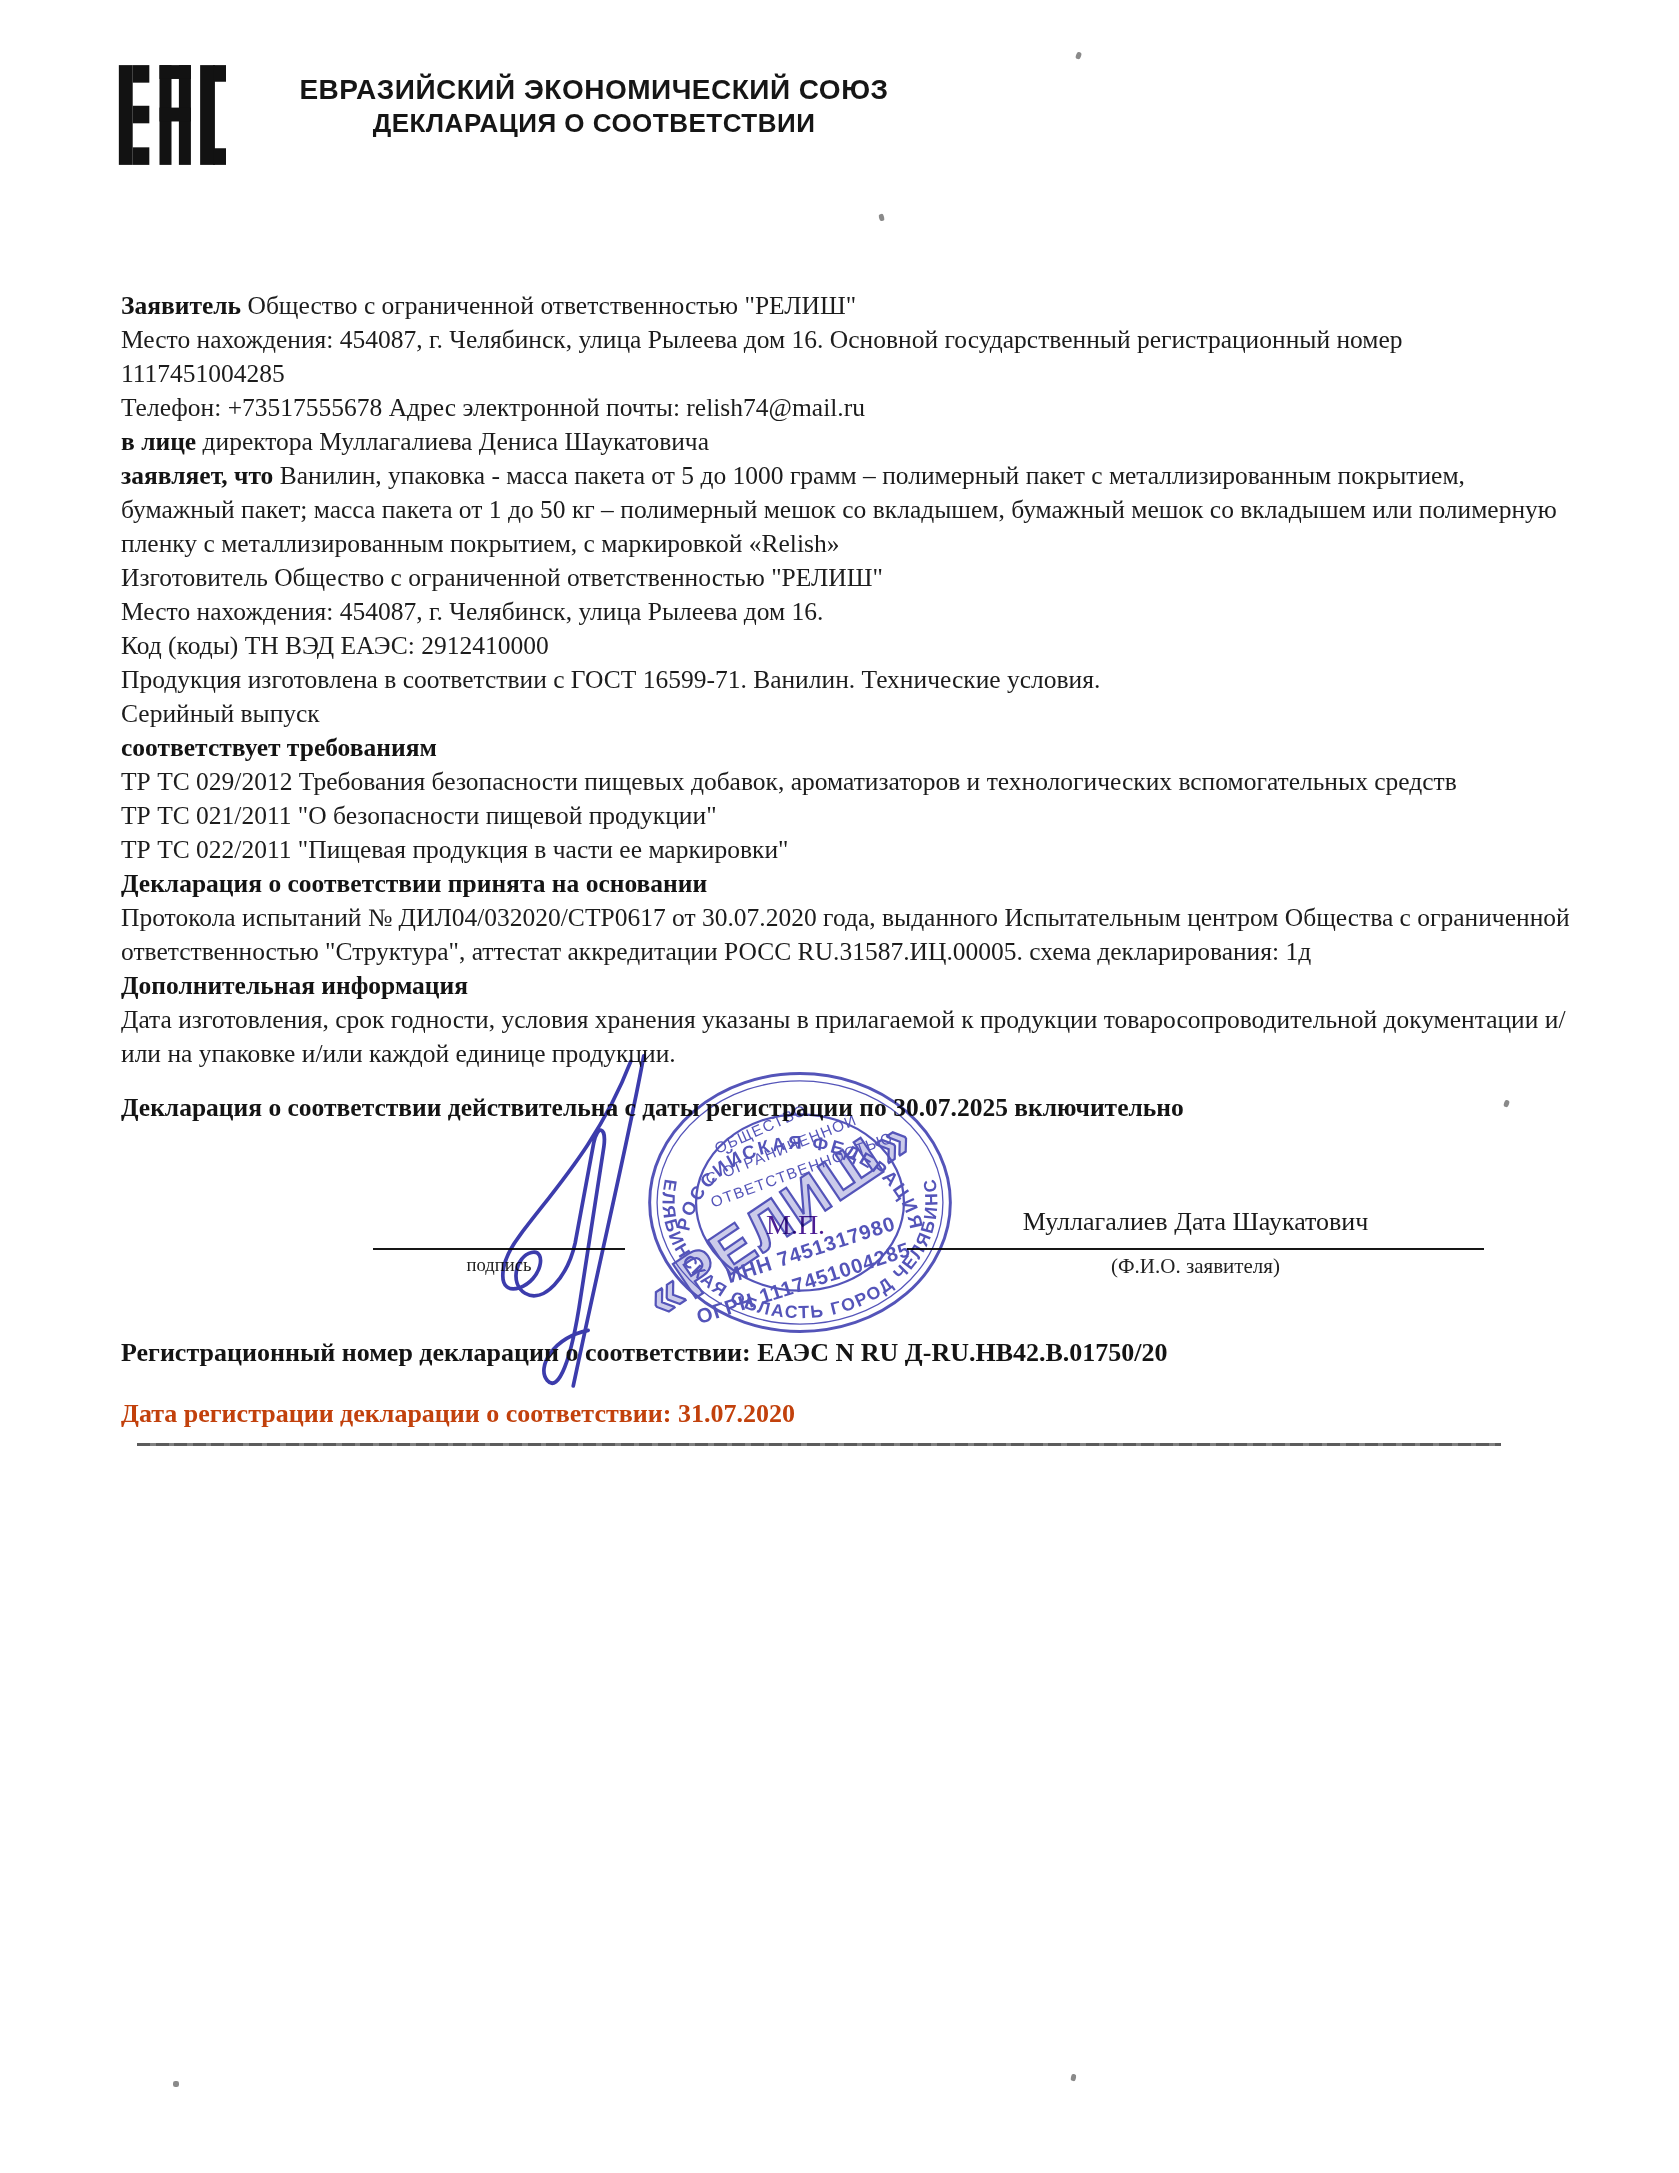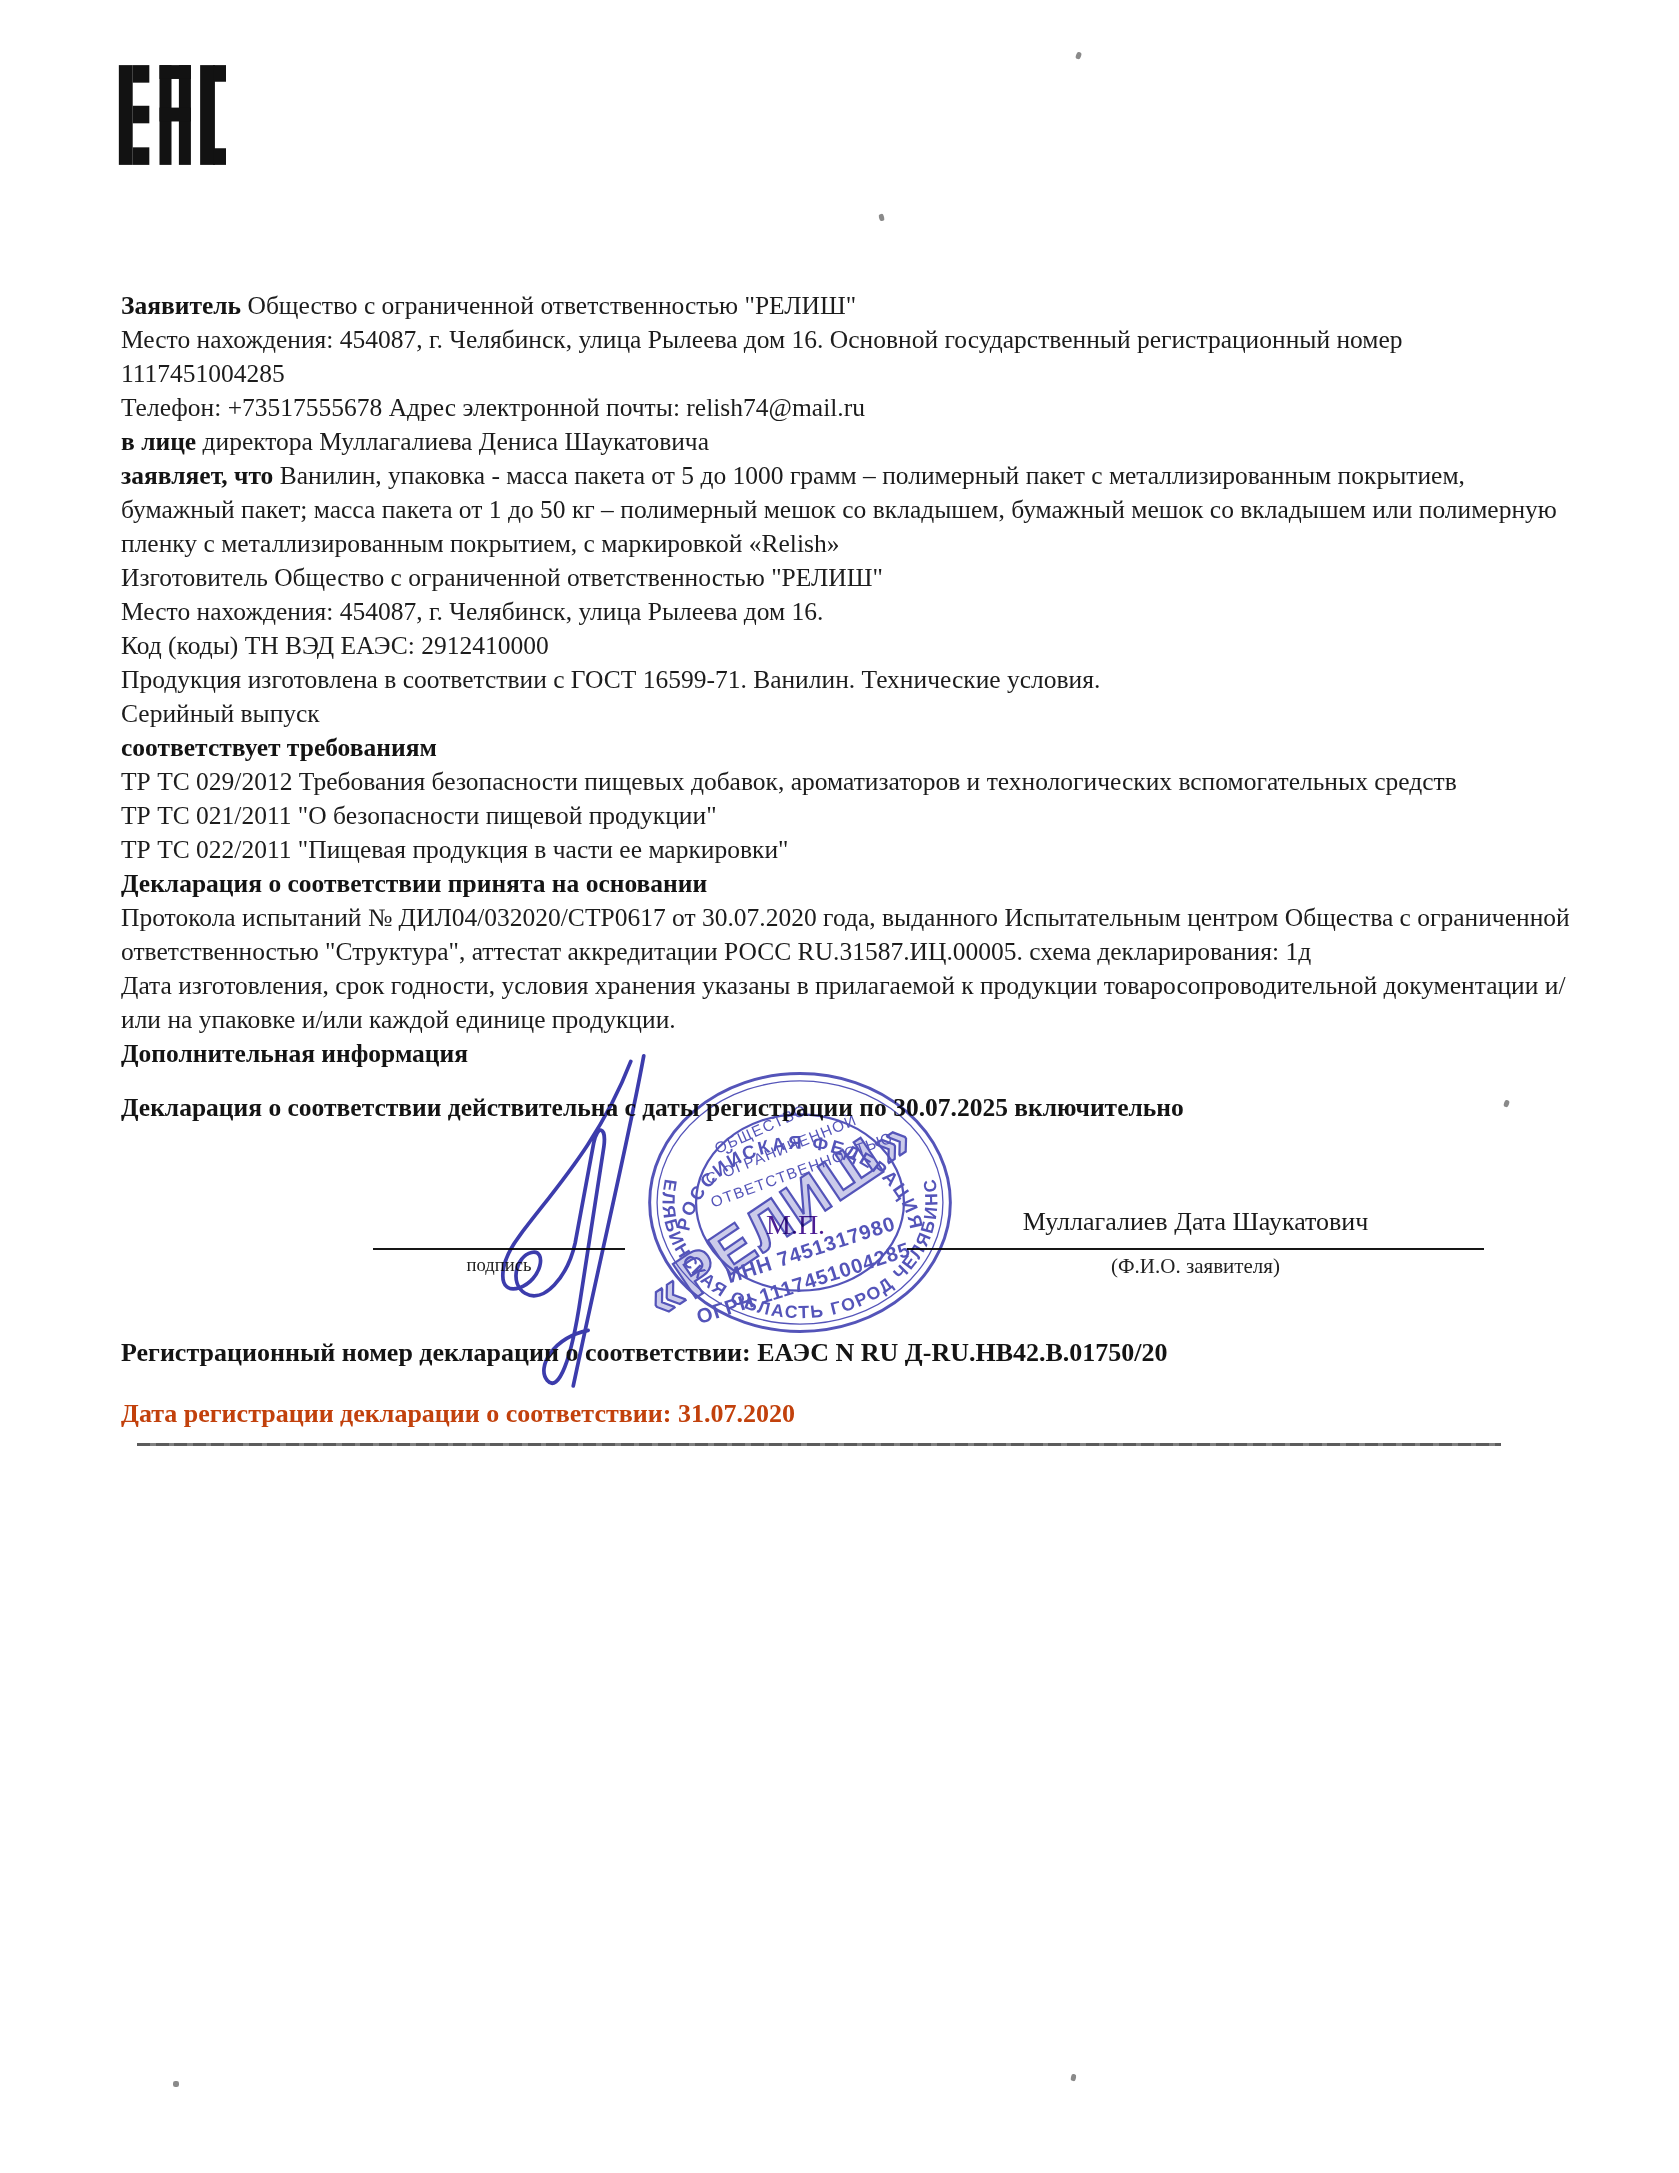--- a/index.html
+++ b/index.html
@@ -81,40 +81,44 @@
       <rect x="46" y="0" width="13" height="108"></rect>
       <rect x="67" y="0" width="13" height="108"></rect>
       <rect x="46" y="0" width="34" height="15"></rect>
       <rect x="46" y="46" width="34" height="15"></rect>
       <rect x="90" y="0" width="16" height="108"></rect>
       <rect x="104" y="0" width="14" height="18"></rect>
       <rect x="104" y="90" width="14" height="18"></rect>
     </g>
   </svg>
 
+  <div class="header">
+    <div class="h1">ЕВРАЗИЙСКИЙ ЭКОНОМИЧЕСКИЙ СОЮЗ</div>
+    <div class="h2">ДЕКЛАРАЦИЯ О СООТВЕТСТВИИ</div>
+  </div>
 
   <div class="body-text">
     <p><b>Заявитель</b> <span>Общество с ограниченной ответственностью "РЕЛИШ"</span></p>
     <p>Место нахождения: 454087, г. Челябинск, улица Рылеева дом 16. Основной государственный регистрационный номер 1117451004285</p>
     <p>Телефон: +73517555678 Адрес электронной почты: relish74@mail.ru</p>
     <p><b>в лице</b> <span>директора Муллагалиева Дениса Шаукатовича</span></p>
     <p><b>заявляет, что</b> <span>Ванилин, упаковка - масса пакета от 5 до 1000 грамм – полимерный пакет с металлизированным покрытием, бумажный пакет; масса пакета от 1 до 50 кг – полимерный мешок со вкладышем, бумажный мешок со вкладышем или полимерную пленку с металлизированным покрытием, с маркировкой «Relish»</span></p>
     <p>Изготовитель Общество с ограниченной ответственностью "РЕЛИШ"</p>
     <p>Место нахождения: 454087, г. Челябинск, улица Рылеева дом 16.</p>
     <p>Код (коды) ТН ВЭД ЕАЭС: 2912410000</p>
     <p>Продукция изготовлена в соответствии с ГОСТ 16599-71. Ванилин. Технические условия.</p>
     <p>Серийный выпуск</p>
     <p><b>соответствует требованиям</b></p>
     <p>ТР ТС 029/2012 Требования безопасности пищевых добавок, ароматизаторов и технологических вспомогательных средств</p>
     <p>ТР ТС 021/2011 "О безопасности пищевой продукции"</p>
     <p>ТР ТС 022/2011 "Пищевая продукция в части ее маркировки"</p>
     <p><b>Декларация о соответствии принята на основании</b></p>
     <p>Протокола испытаний № ДИЛ04/032020/СТР0617 от 30.07.2020 года, выданного Испытательным центром Общества с ограниченной ответственностью "Структура", аттестат аккредитации РОСС RU.31587.ИЦ.00005. схема декларирования: 1д</p>
+    <p><b>Дополнительная информация</b></p>
     <p>Дата изготовления, срок годности, условия хранения указаны в прилагаемой к продукции товаросопроводительной документации и/или на упаковке и/или каждой единице продукции.</p>
-    <p><b>Дополнительная информация</b></p>
     <p class="validity">Декларация о соответствии действительна с даты регистрации по 30.07.2025 включительно</p>
   </div>
 
   <div class="sigline sigline-left"></div>
   <div class="sig-caption">подпись</div>
   <div class="mp">М.П.</div>
   <div class="fio-name">Муллагалиев Дата Шаукатович</div>
   <div class="sigline sigline-right"></div>
   <div class="fio-caption">(Ф.И.О. заявителя)</div>
 

